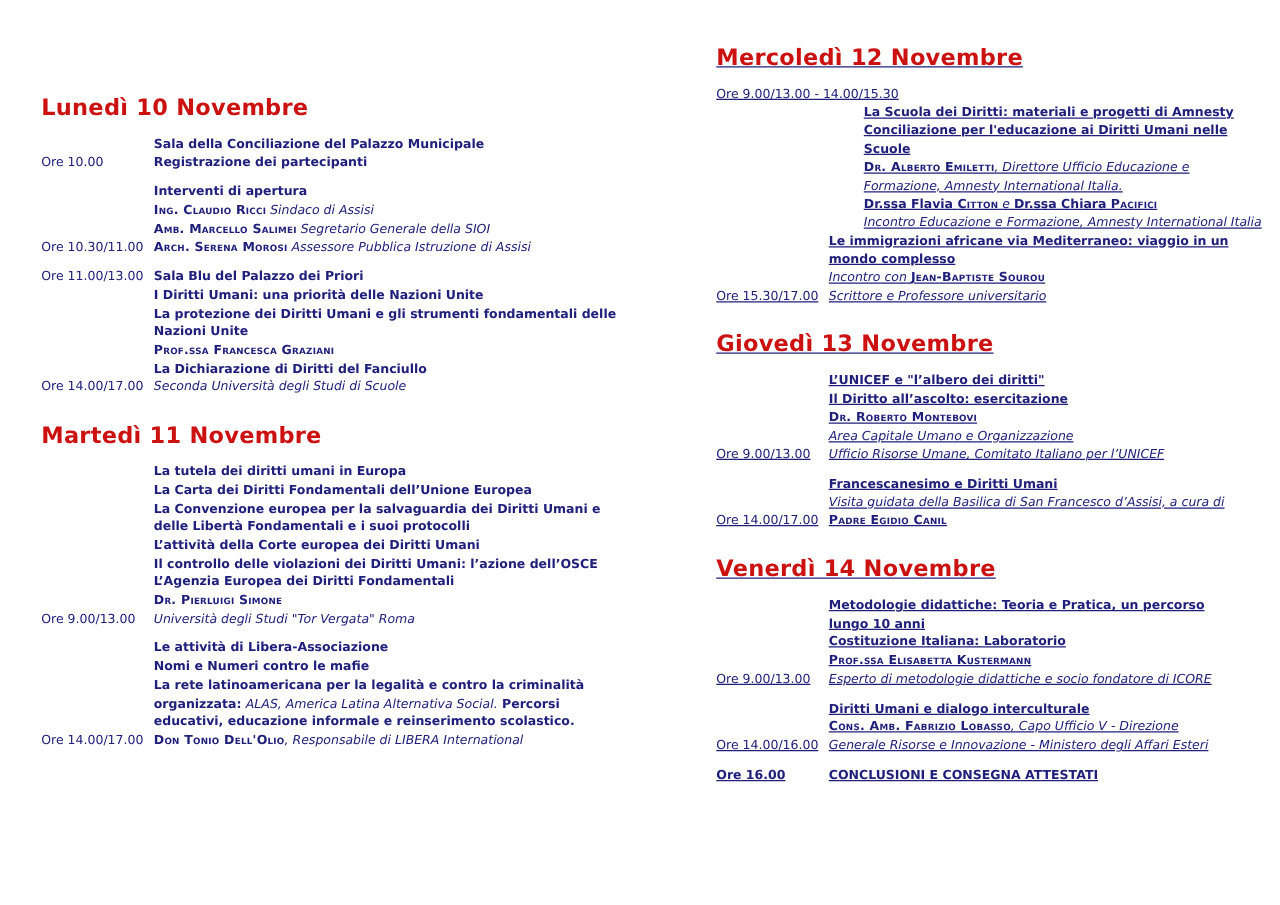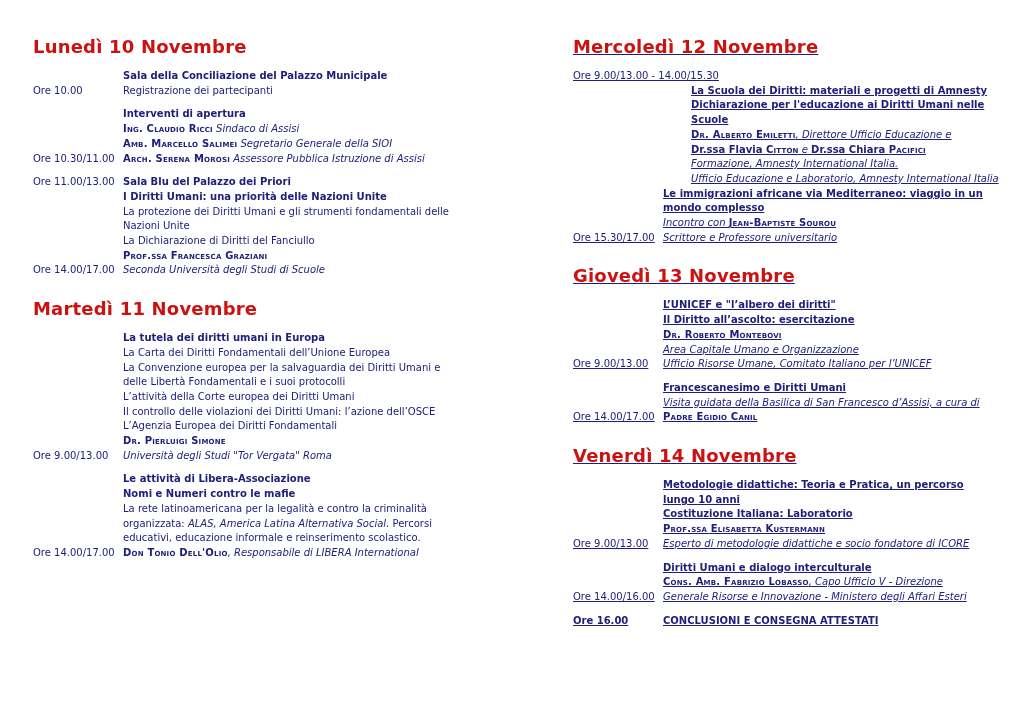--- a/index.html
+++ b/index.html
@@ -5,40 +5,40 @@
   html,body{margin:0;padding:0;background:#ffffff;}
   .page{
     position:relative;
     width:1024px;height:724px;
     background:#ffffff;
     overflow:hidden;
     font-family:"DejaVu Sans","Liberation Sans",sans-serif;
     color:#20207c;
   }
   .column{position:absolute;top:36px;}
-  .column-left{left:33px;width:470px;}
+  .column-left{left:33px;width:470px;margin-top:40px;}
   .column-right{left:573px;width:448px;text-decoration:underline;}
   .day-title{
     font-size:18px;font-weight:bold;line-height:21px;
     color:#cc1111;margin:0 0 12px 0;letter-spacing:.2px;
   }
   .day-section + .day-section{margin-top:20px;}
   .event{display:flex;align-items:flex-end;}
   .event + .event{margin-top:9px;}
   .event.tight{margin-top:0;}
   .event.own-line{display:block;}
   .event.own-line .content{margin-left:118px;}
   .time{
     flex:0 0 90px;width:90px;font-size:10px;line-height:14.7px;white-space:nowrap;
   }
   .time.bold{font-weight:bold;}
   .content{flex:1;min-width:0;}
   .line{font-size:10px;line-height:14.7px;white-space:nowrap;}
   .s-bold{font-weight:bold;}
-  .s-reg{font-weight:normal;}
+  .s-reg{font-weight:bold;}
   .s-it{font-style:italic;}
   .s-name{font-weight:bold;font-variant:small-caps;letter-spacing:.2px;}
 </style>
 </head>
 <body>
 
 <div class="page">
   <div class="column column-left">
       <section class="day-section">
         <h2 class="day-title">Lunedì 10 Novembre</h2>
@@ -63,22 +63,22 @@
           <div class="content">
             <div class="line"><span class="s-bold">Sala Blu del Palazzo dei Priori</span></div>
           </div>
         </div>
         <div class="event tight">
           <div class="time">Ore 14.00/17.00</div>
           <div class="content">
             <div class="line"><span class="s-bold">I Diritti Umani: una priorità delle Nazioni Unite</span></div>
             <div class="line"><span class="s-reg">La protezione dei Diritti Umani e gli strumenti fondamentali delle</span></div>
             <div class="line"><span class="s-reg">Nazioni Unite</span></div>
+            <div class="line"><span class="s-name">Prof.ssa Francesca Graziani</span></div>
             <div class="line"><span class="s-reg">La Dichiarazione di Diritti del Fanciullo</span></div>
-            <div class="line"><span class="s-name">Prof.ssa Francesca Graziani</span></div>
             <div class="line"><span class="s-it">Seconda Università degli Studi di Scuole</span></div>
           </div>
         </div>
       </section>
       <section class="day-section">
         <h2 class="day-title">Martedì 11 Novembre</h2>
         <div class="event">
           <div class="time">Ore 9.00/13.00</div>
           <div class="content">
             <div class="line"><span class="s-bold">La tutela dei diritti umani in Europa</span></div>
@@ -105,26 +105,26 @@
         </div>
       </section>
     </div>
   <div class="column column-right">
       <section class="day-section">
         <h2 class="day-title">Mercoledì 12 Novembre</h2>
         <div class="event own-line">
           <div class="time">Ore 9.00/13.00 - 14.00/15.30</div>
           <div class="content">
             <div class="line"><span class="s-bold">La Scuola dei Diritti: materiali e progetti di Amnesty</span></div>
-            <div class="line"><span class="s-bold">Dichiarazione per l'educazione ai Diritti Umani nelle</span></div>
+            <div class="line"><span class="s-bold">Conciliazione per l'educazione ai Diritti Umani nelle</span></div>
             <div class="line"><span class="s-bold">Scuole</span></div>
             <div class="line"><span class="s-name">Dr. Alberto Emiletti</span><span class="s-it">, Direttore Ufficio Educazione e</span></div>
+            <div class="line"><span class="s-it">Formazione, Amnesty International Italia.</span></div>
             <div class="line"><span class="s-bold">Dr.ssa Flavia </span><span class="s-name">Citton</span><span class="s-it"> e </span><span class="s-bold">Dr.ssa Chiara </span><span class="s-name">Pacifici</span></div>
-            <div class="line"><span class="s-it">Formazione, Amnesty International Italia.</span></div>
-            <div class="line"><span class="s-it">Ufficio Educazione e Laboratorio, Amnesty International Italia</span></div>
+            <div class="line"><span class="s-it">Incontro Educazione e Formazione, Amnesty International Italia</span></div>
           </div>
         </div>
         <div class="event tight">
           <div class="time">Ore 15.30/17.00</div>
           <div class="content">
             <div class="line"><span class="s-bold">Le immigrazioni africane via Mediterraneo: viaggio in un</span></div>
             <div class="line"><span class="s-bold">mondo complesso</span></div>
             <div class="line"><span class="s-it">Incontro con </span><span class="s-name">Jean-Baptiste Sourou</span></div>
             <div class="line"><span class="s-it">Scrittore e Professore universitario</span></div>
           </div>

